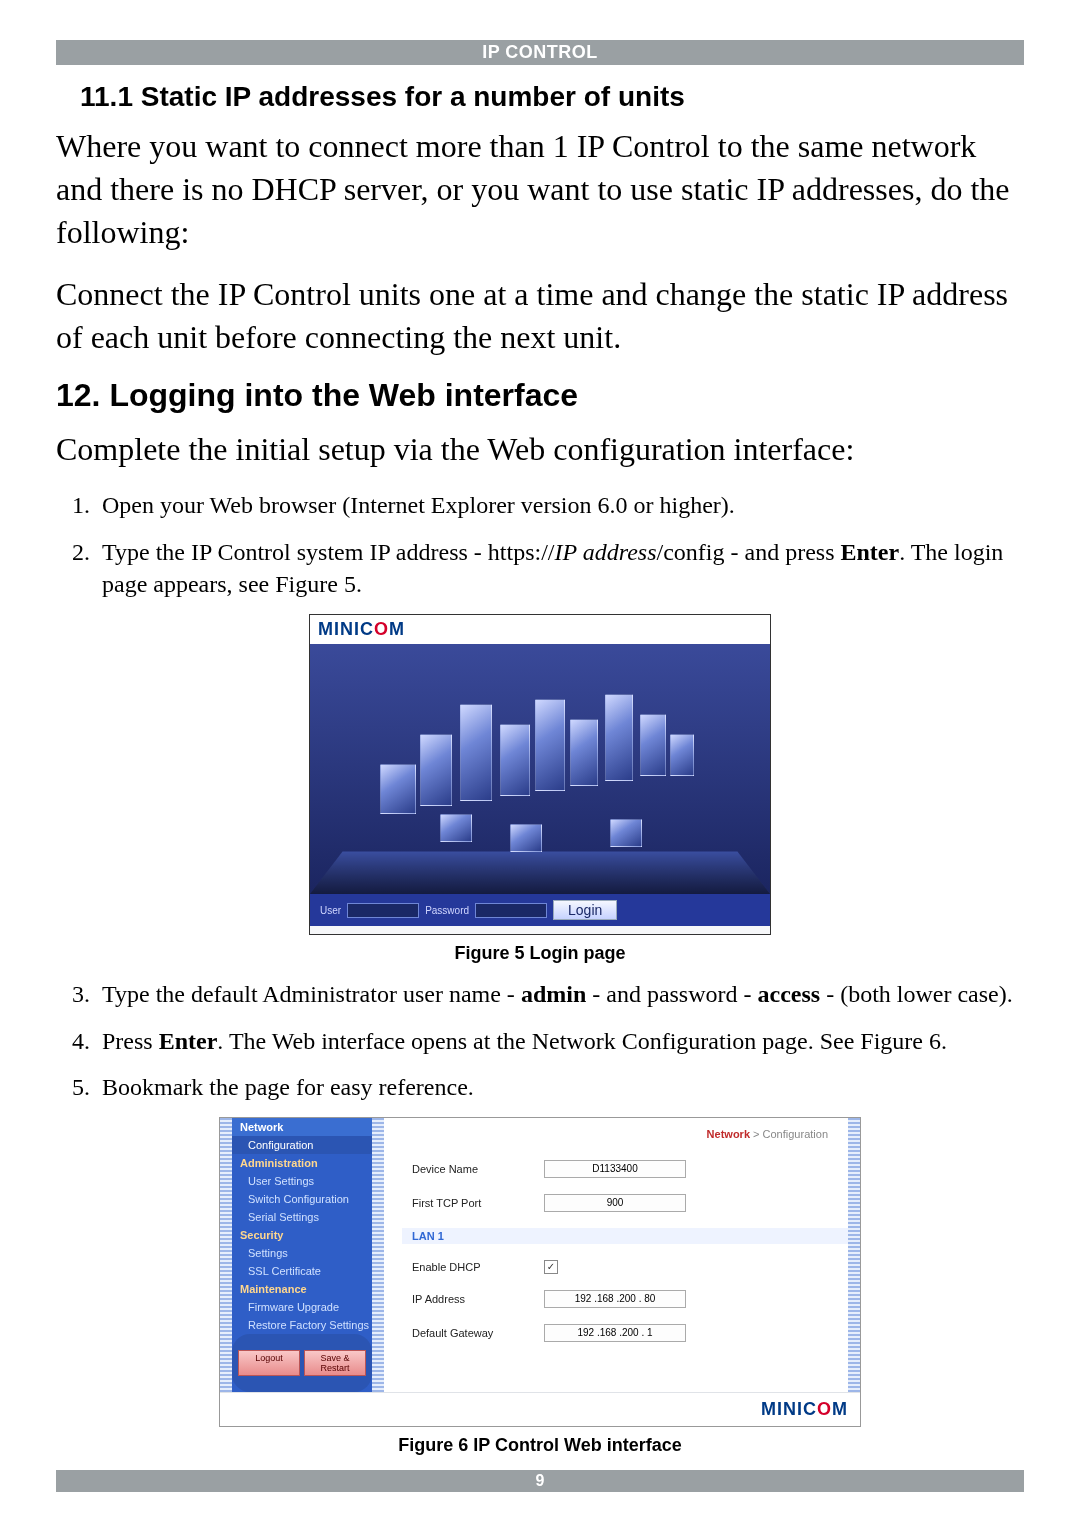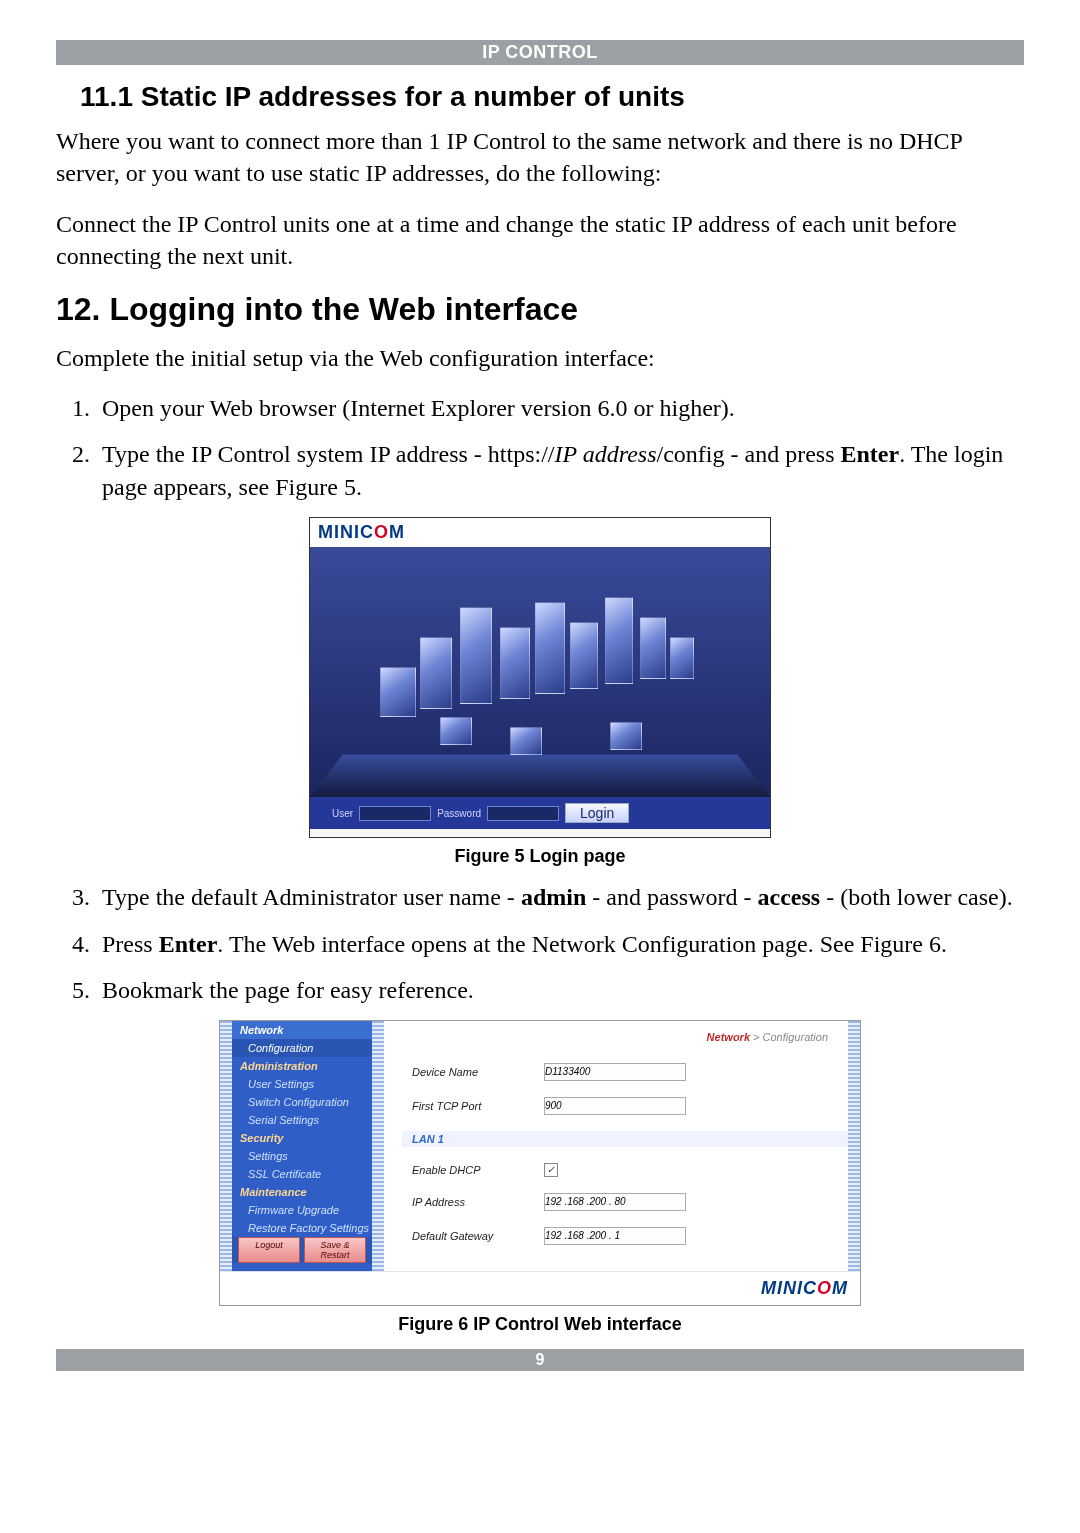--- a/index.html
+++ b/index.html
@@ -25,21 +25,21 @@
     padding: 2px 8px;
     letter-spacing: 0.5px;
   }
   h2.section {
     font-family: Arial, Helvetica, sans-serif;
     font-weight: bold;
     font-size: 28px;
     margin: 16px 0 12px 24px;
   }
   p.body {
-    font-size: 24px;
+    font-size: 32px;
     line-height: 1.35;
     margin: 0 0 18px 0;
   }
   h1.main {
     font-family: Arial, Helvetica, sans-serif;
     font-weight: bold;
     font-size: 32px;
     margin: 10px 0 14px 0;
   }
   ol.steps {
@@ -98,21 +98,21 @@
     border: 1px solid rgba(255,255,255,0.2);
   }
   .fig5 .loginrow {
     background: #25389a;
     color: #d0d6ff;
     font-family: Arial, Helvetica, sans-serif;
     font-size: 10px;
     display: flex;
     align-items: center;
     gap: 6px;
-    padding: 6px 22px;
+    padding: 6px 10px;
   }
   .fig5 .loginrow .inp {
     flex: 0 0 70px;
     height: 13px;
     background: #1a2866;
     border: 1px solid #6f86d6;
   }
   .fig5 .loginrow .btn {
     background: linear-gradient(#f5f7ff, #c6d2ff);
     color: #1a2866;
@@ -126,21 +126,20 @@
     background: #f6f7f9;
   }
 
   
   .fig6 {
     width: 640px;
     margin: 10px auto 4px auto;
     border: 1px solid #999;
     font-family: Tahoma, Arial, sans-serif;
     font-size: 11px;
-    font-style: italic;
   }
   .fig6 .stripe {
     width: 12px;
     background: repeating-linear-gradient(#9db6e8, #9db6e8 2px, #e6eefc 2px, #e6eefc 4px);
   }
   .fig6 .side {
     width: 140px;
     background: #2f5ec7;
     color: #fff;
     display: flex;
@@ -156,22 +155,23 @@
     padding: 3px 8px 3px 16px;
     color: #cfe0ff;
     cursor: pointer;
     white-space: nowrap;
   }
   .fig6 .side .item.active { color: #fff; background: #2b55b3; }
   .fig6 .side .cat { color: #ffd78e; padding: 3px 8px; font-weight: bold; }
   .fig6 .side .buttons {
     display: flex;
     gap: 4px;
-    padding: 0 6px;
+    padding: 16px 6px;
     background: #2b55b3;
+    border-radius: 18px;
   }
   .fig6 .side .buttons .sbtn {
     flex: 1;
     font-size: 9px;
     text-align: center;
     background: linear-gradient(#f9c7c7, #e88b8b);
     border: 1px solid #b55;
     color: #500;
     padding: 2px 2px;
   }
@@ -194,21 +194,21 @@
     display: flex;
     align-items: center;
     gap: 12px;
     margin: 16px 0;
   }
   .fig6 .row .lbl { width: 120px; color: #222; }
   .fig6 .row .fld {
     width: 140px;
     height: 16px;
     border: 1px solid #aaa;
-    text-align: left;
+    text-align: center;
     font-size: 10px;
     line-height: 16px;
     background: #fdfdfd;
   }
   .fig6 .row .chk {
     width: 12px; height: 12px; border: 1px solid #888; display: inline-block;
     text-align: center; font-size: 10px; line-height: 12px; color: #333;
   }
   .fig6 .sect {
     color: #2f67d4;

